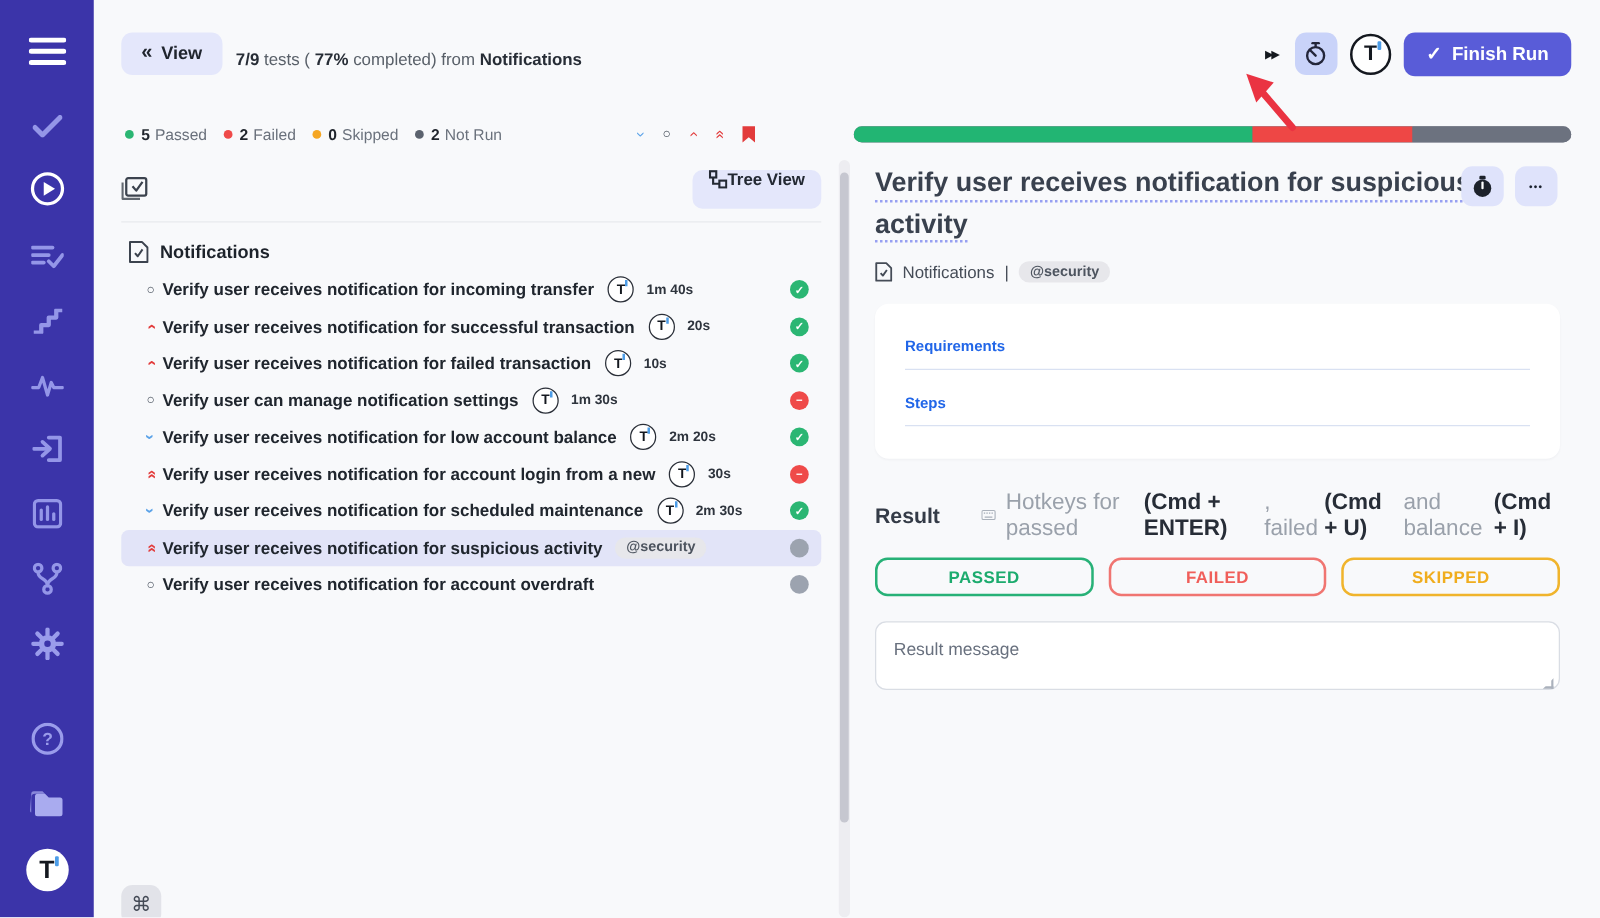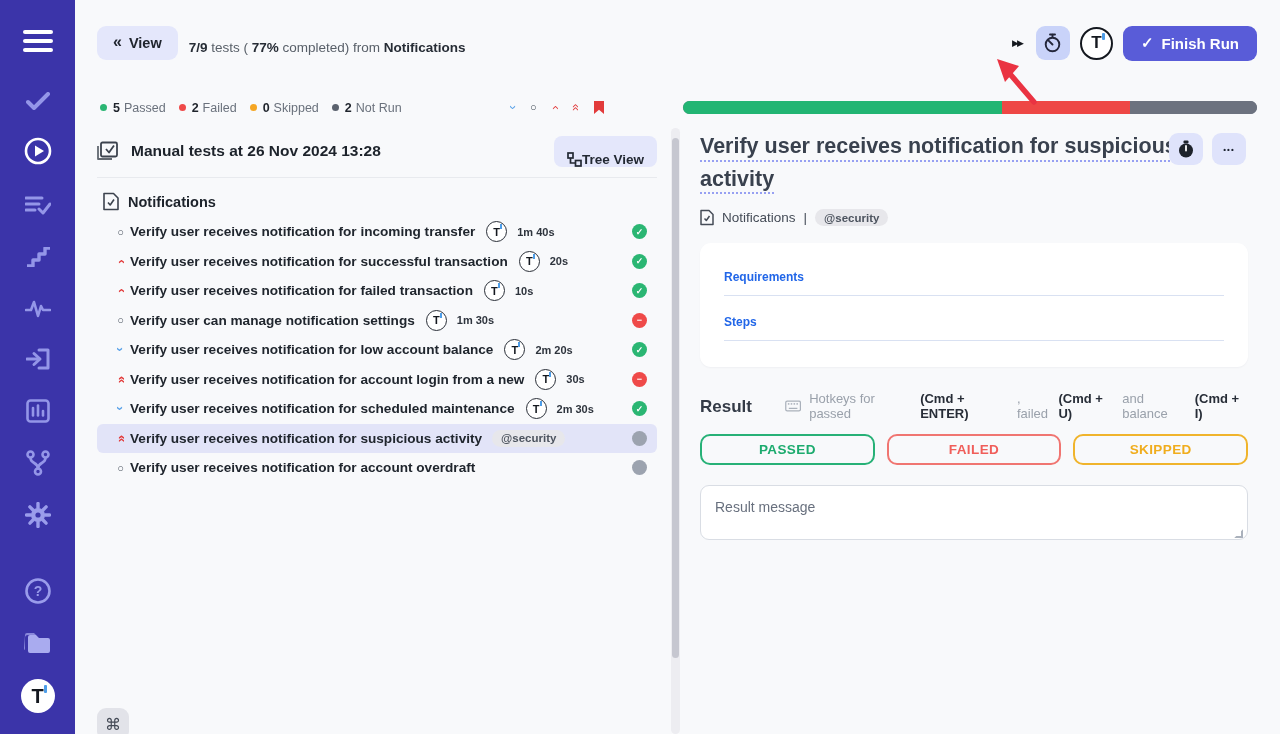--- a/index.html
+++ b/index.html
@@ -39,21 +39,21 @@
   .fic { font-size:13px; line-height:1; cursor:pointer; display:inline-block; }
   .rot-up { transform:rotate(-90deg); }
   .rot-down { transform:rotate(90deg); }
   .progress { flex:1; margin-left:78px; height:13px; border-radius:7px; overflow:hidden; display:flex; background:#6c727f; }
   .pseg { height:100%; }
 
   
   .runpanel { position:absolute; left:97px; top:130px; width:560px; }
   .rp-head { display:flex; align-items:center; height:42px; }
   .rp-title { margin-left:12px; font-size:15.5px; font-weight:700; color:#1d232b; }
-  .tree-btn { margin-left:auto; display:flex; align-items:flex-end; gap:0; background:#e4e7fb; border:none; border-radius:8px; height:31px; padding:0 13px; font-family:inherit; font-size:13.5px; font-weight:700; color:#232933; cursor:pointer; }
+  .tree-btn { margin-left:auto; display:flex; align-items:flex-start; gap:0; background:#e4e7fb; border:none; border-radius:8px; height:31px; padding:0 13px; font-family:inherit; font-size:13.5px; font-weight:700; color:#232933; cursor:pointer; }
   .rp-divider { height:1px; background:#e8eaee; margin-top:5px; }
   .folder-row { display:flex; align-items:center; gap:9px; margin:14px 0 6px 6px; cursor:pointer; }
   .folder-row span { font-size:14.5px; font-weight:700; color:#1d232b; }
   .tests { margin-top:2px; }
   .trow { display:flex; align-items:center; height:29.5px; padding:0 10px 0 16px; border-radius:6px; cursor:pointer; }
   .trow.selected { background:#e2e4f8; }
   .marker { width:15px; text-align:center; font-weight:700; flex:0 0 auto; }
   .marker.mcircle { color:#49525e; font-size:11px; }
   .marker.mup, .marker.mdbl { color:#e23b3b; font-size:13px; }
   .marker.mdown { color:#5aa2e8; font-size:13px; }
@@ -79,21 +79,21 @@
   .d-actions { position:absolute; right:2px; top:3px; display:flex; gap:9px; }
   .d-act { width:34px; height:32px; border:none; border-radius:9px; background:#dfe3fb; display:flex; align-items:center; justify-content:center; cursor:pointer; color:#1c2330; font-size:11px; font-weight:900; letter-spacing:1px; }
   .d-crumb { display:flex; align-items:center; gap:8px; margin-top:14px; }
   .d-crumb .ctext { font-size:13.5px; color:#454c57; }
   .card { margin-top:17px; background:#fff; border-radius:11px; padding:27px 24px 16px 24px; box-shadow:0 1px 2px rgba(20,25,40,0.04); }
   .sec-h { font-size:12px; font-weight:800; color:#2166e8; cursor:pointer; }
   .sec-div { height:1px; background:#d9e1f2; margin:11px 0 19px 0; }
   .sec-div.last { margin-bottom:10px; }
   .result-row { display:flex; align-items:baseline; margin-top:24px; }
   .result-h { font-size:17px; font-weight:800; color:#343b47; }
-  .hotkeys { margin-left:33px; font-size:13px; color:#9aa1ab; display:flex; align-items:center; gap:5px; }
+  .hotkeys { margin-left:33px; font-size:18px; color:#9aa1ab; display:flex; align-items:center; gap:5px; }
   .hotkeys b { color:#272d37; }
   .verdicts { display:flex; gap:12px; margin-top:13px; }
   .vbtn { flex:1; height:31px; border-radius:10px; background:transparent; font-family:inherit; font-size:13.5px; font-weight:800; letter-spacing:0.4px; cursor:pointer; }
   .vbtn.pass { border:2px solid #27b177; color:#1cab6e; }
   .vbtn.fail { border:2px solid #f07571; color:#f05e5a; }
   .vbtn.skip { border:2px solid #f0b42c; color:#f0ad1e; }
   .msgwrap { position:relative; margin-top:20px; }
   .msg { width:100%; height:55px; border:1px solid #d9dde4; border-radius:9px; padding:13px 14px; font-family:inherit; font-size:14px; color:#2a313c; resize:none; background:#fff; }
   .msg::placeholder { color:#68707e; }
   .grip { position:absolute; right:5px; bottom:6px; width:9px; height:9px; border-right:2px solid #aab1bc; border-bottom:2px solid #aab1bc; transform:rotate(0deg); clip-path:polygon(100% 0, 100% 100%, 0 100%); pointer-events:none; }
@@ -284,21 +284,20 @@
 
   <section class="runpanel">
     <div class="rp-head">
       <svg width="22" height="20" viewBox="0 0 22 20">
           <g stroke="#3c434e" stroke-width="1.8" fill="none" stroke-linejoin="round">
             <path d="M1 5 v13 h14" opacity="0.8"></path>
             <rect x="4" y="1.5" width="16" height="14" rx="1.5"></rect>
             <polyline points="9,8 12,11.5 17,4.5"></polyline>
           </g>
         </svg>
-      <span class="rp-title">Manual tests at 26 Nov 2024 13:28</span>
       <button class="tree-btn">
         <svg width="15" height="15" viewBox="0 0 15 15">
             <g stroke="#232933" stroke-width="1.7" fill="none">
               <rect x="1" y="1" width="5" height="5"></rect>
               <rect x="8.5" y="8.5" width="5.5" height="5.5"></rect>
               <path d="M3.5 6 v5 h5"></path>
             </g>
           </svg>
         <span>Tree View</span>
       </button>

